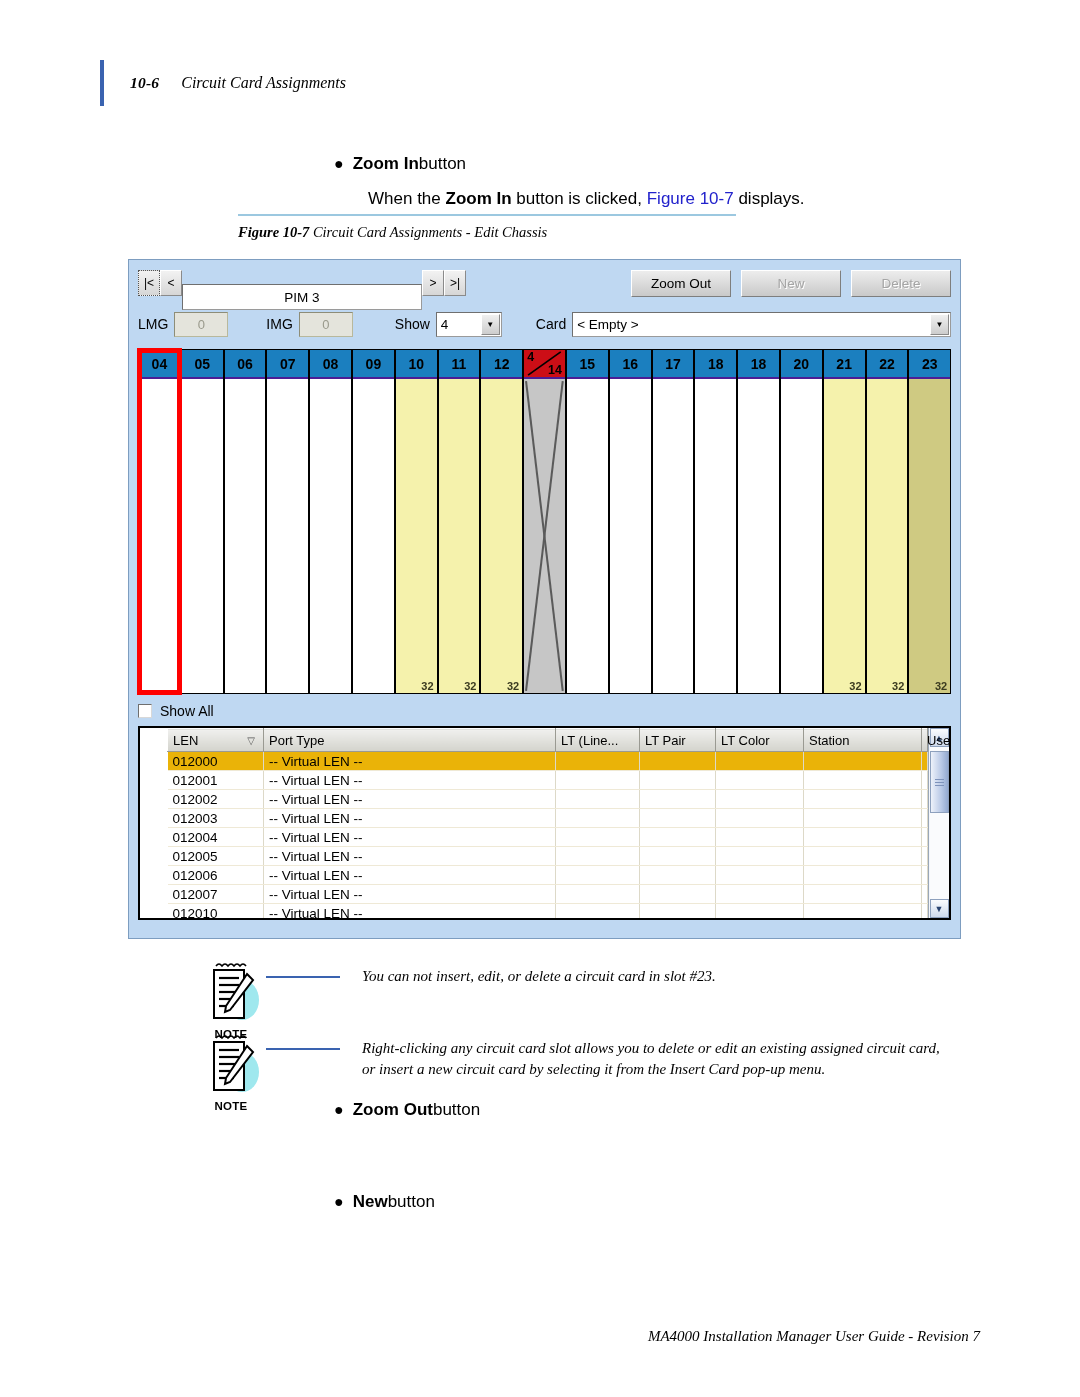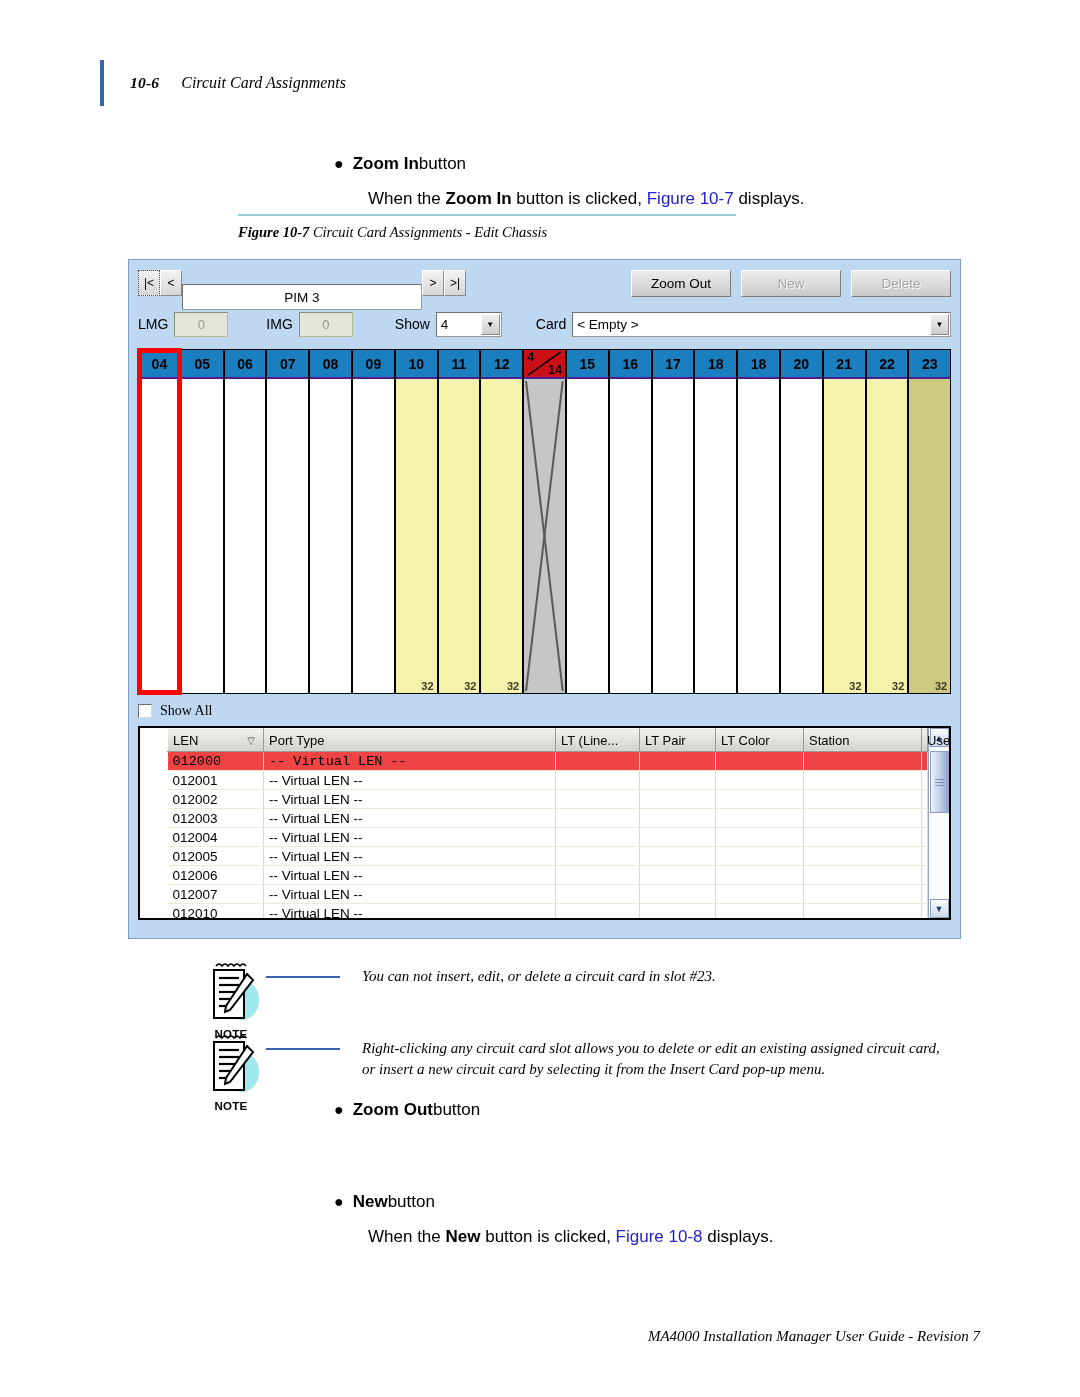--- a/index.html
+++ b/index.html
@@ -156,21 +156,21 @@
   }
   .xmark { position:absolute; left:0; top:0; width:100%; height:100%; }
 
   
   .showall { display:flex; align-items:center; margin-top: 7px; height: 20px; }
   .chk {
     width: 14px; height: 14px; background:#fff;
     border:1px solid #6f6f6f; border-right-color:#d8d8d8; border-bottom-color:#d8d8d8;
     margin-right: 8px;
   }
-  .showall-label { font-size: 14px; font-family: Liberation Serif, serif; }
+  .showall-label { font-size: 14px; }
 
   
   .grid-wrap {
     margin-top: 5px; border: 2px solid #000;
     background: #fff; height: 194px; display: flex;
     overflow: hidden;
   }
   .grid-main { flex: 1; display:flex; flex-direction: column; padding-left: 27px; }
   table.grid { width: 100%; border-collapse: collapse; table-layout: fixed; }
   table.grid th {
@@ -180,21 +180,21 @@
     font-size: 13px; font-weight: normal; text-align: left;
     padding: 3px 5px; height: 23px; position: relative;
   }
   table.grid th .sortmark { position:absolute; right: 8px; top: 6px; font-size: 10px; color:#555; }
   table.grid td {
     border-right: 1px solid #ddd9c8;
     border-bottom: 1px solid #efe9d6;
     font-size: 13.5px; padding: 1px 5px; height: 19px;
     white-space: nowrap; overflow: hidden;
   }
-  table.grid tr.sel td { background: #ef4444; font-family: Liberation Mono, monospace; }
+  table.grid tr.sel td { background: #eab308; }
   .c-len { width: 96px; }
   .c-port { width: 292px; }
   .c-ltline { width: 84px; }
   .c-ltpair { width: 76px; }
   .c-ltcolor { width: 88px; }
   .c-station { width: 118px; }
   .c-user { width: auto; }
 
   .vscroll {
     width: 21px; background: #f3f6fb;
@@ -565,18 +565,15 @@
     <span> button</span>
   </div>
 </div>
 
 <div class="bullet-block" style="left:334px; top:1190px; width:620px;">
   <div class="bullet-line">
     <span class="dot">●</span>
     <span class="b">New</span>
     <span> button</span>
   </div>
-  <div class="para" style="margin-top:9px;">
-    <span>When the </span><span class="b">New</span><span> button is clicked, </span><span class="lnk">Figure 10-8</span><span> displays.</span>
-  </div>
 </div>
 
 <div class="footer">MA4000 Installation Manager User Guide - Revision 7</div>
 
 </body></html>

